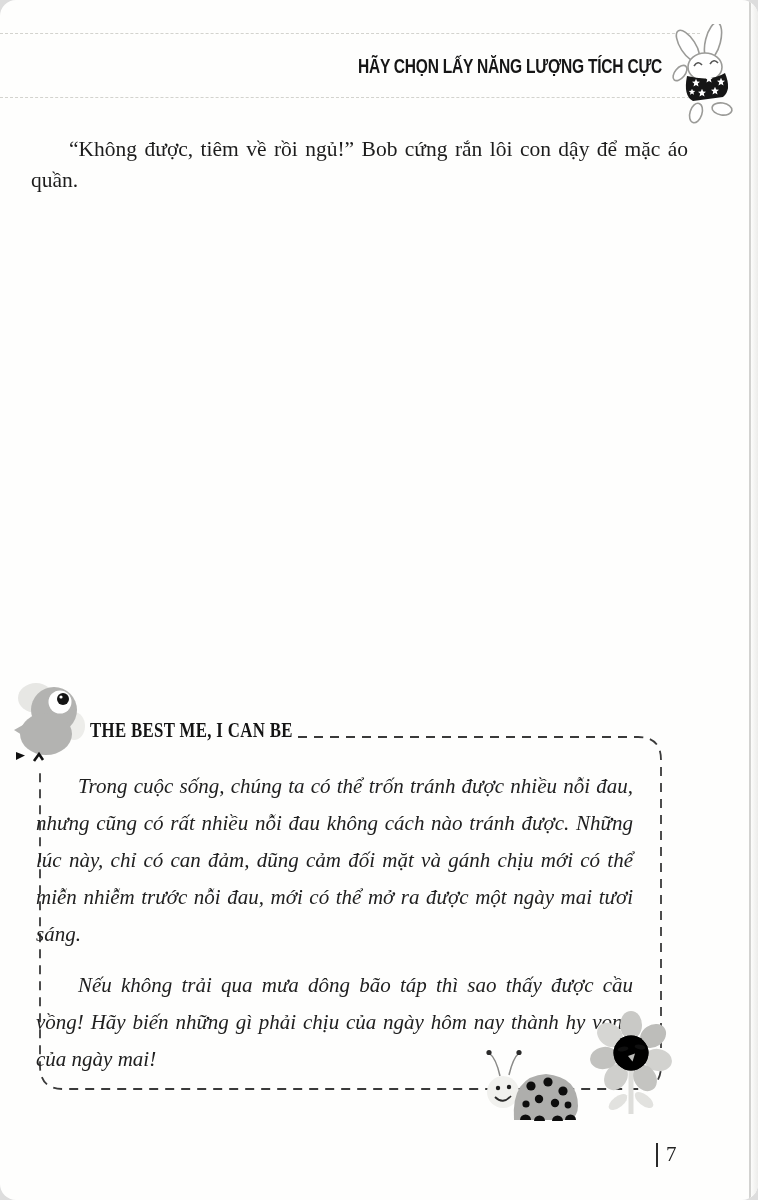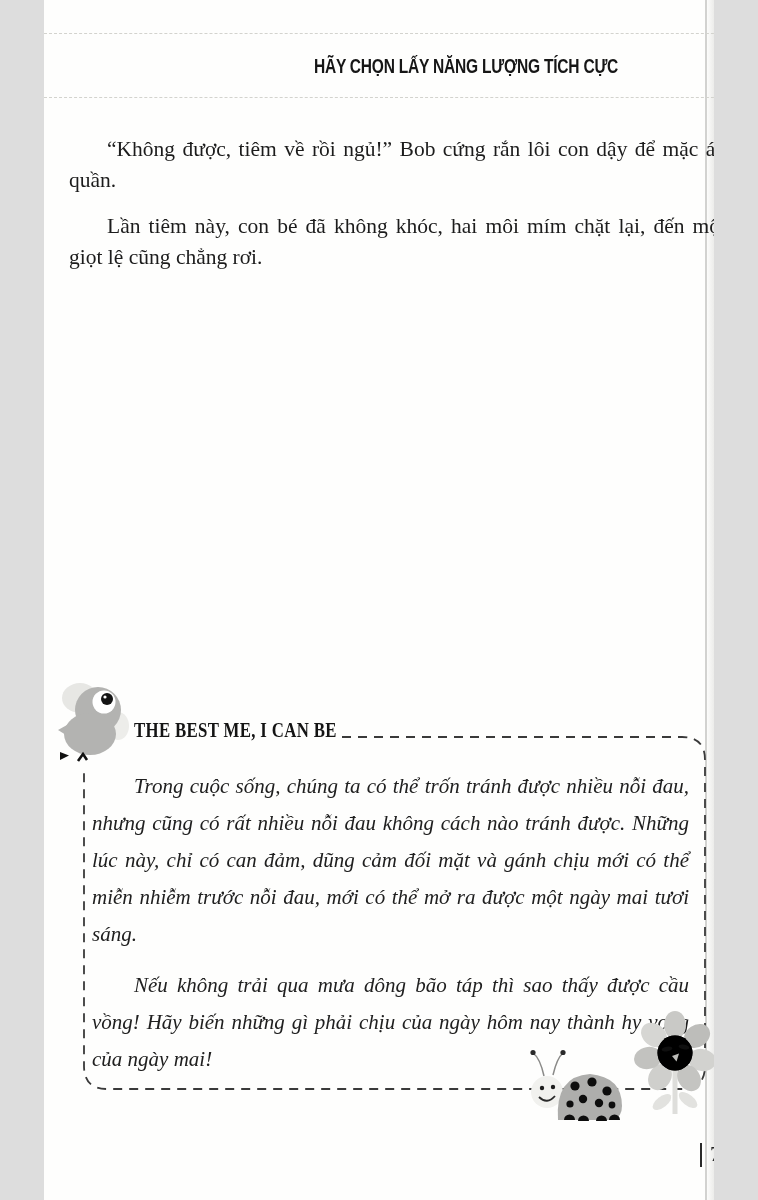--- a/index.html
+++ b/index.html
@@ -1,19 +1,19 @@
 <!DOCTYPE html>
 <html><head>
 <meta charset="utf-8">
 <style>
   html,body { margin:0; padding:0; background:#ddd; }
   .page {
-    position:relative; width:670px; height:1200px; margin:0 auto;
+    position:relative; width:758px; height:1200px; margin:0 auto;
     background:#fefefd; overflow:hidden;
-    font-family:"Liberation Serif", serif; color:#1c1c1c;
+    font-family:"Liberation Serif", serif; color:#1c1c1c;border-radius:16px;
   }
   
   .edge-band { position:absolute; top:0; right:0; width:8px; height:100%;
     background:linear-gradient(to right,#fefefd,#ececea); }
   .edge-line { position:absolute; top:0; right:7px; width:2px; height:100%;
     background:#c7c7c4; opacity:.8; }
 
   
   .hr-dash { position:absolute; left:0; width:700px; border-top:1px dashed #d3d3ce; }
   .hr-dash.top { top:33px; }
@@ -21,36 +21,36 @@
   .chapter-title {
     position:absolute; top:54px; right:96px; white-space:nowrap;
     font-family:"Liberation Sans", sans-serif; font-weight:bold; font-size:21px;
     letter-spacing:-0.3px; transform:scaleX(0.74); transform-origin:right center;
     color:#161616;
   }
   .rabbit { position:absolute; top:24px; left:666px; }
 
   
   .body-text {
-    position:absolute; top:134px; left:25px; width:657px;
+    position:absolute; top:134px; left:31px; width:657px;
     font-size:21.5px; line-height:31px; text-align:justify;
   }
   .body-text p { margin:0 0 15px 0; text-indent:38px; }
 
   
   .bird { position:absolute; top:678px; left:2px; }
   .callout-title {
     position:absolute; top:719px; left:90px; white-space:nowrap;
     font-family:"Liberation Serif", serif; font-weight:bold; font-size:20px;
     transform:scaleX(0.84); transform-origin:left center; letter-spacing:0.4px;
     color:#141414;
   }
   .box-svg { position:absolute; top:0; left:0; pointer-events:none; }
   .callout-text {
-    position:absolute; top:768px; left:48px; width:597px;
+    position:absolute; top:768px; left:36px; width:597px;
     font-style:italic; font-size:21px; line-height:37px; text-align:justify;
     color:#202020;
   }
   .callout-text p { margin:0 0 14px 0; text-indent:42px; }
 
   .ladybug { position:absolute; top:1046px; left:468px; }
   .flower  { position:absolute; top:1010px; left:590px; }
 
   
   .page-num { position:absolute; top:1142px; left:656px;
@@ -88,21 +88,20 @@
     <use href="#star" transform="translate(30,59)"></use>
     <use href="#star" transform="translate(43,55)"></use>
     <use href="#star" transform="translate(55,58)"></use>
     <use href="#star" transform="translate(36,69)"></use>
     <use href="#star" transform="translate(49,67)"></use>
     <use href="#star" transform="translate(26,68) scale(0.8)"></use>
   </svg>
 
   <div class="body-text">
     <p>“Không được, tiêm về rồi ngủ!” Bob cứng rắn lôi con dậy để mặc áo quần.</p>
-    <p>Lần tiêm này, con bé đã không khóc, hai môi mím chặt lại, đến một giọt lệ cũng chẳng rơi.</p>
   </div>
 
   <svg class="bird" width="90" height="92" viewBox="0 0 90 92">
     <ellipse cx="34" cy="20" rx="18" ry="15" fill="#e7e7e4"></ellipse>
     <ellipse cx="72" cy="48" rx="11" ry="14" fill="#ededea"></ellipse>
     <polygon points="12,52 30,42 28,62" fill="#b3b3b1"></polygon>
     <circle cx="52" cy="32" r="23" fill="#b3b3b1"></circle>
     <ellipse cx="44" cy="56" rx="26" ry="21" fill="#b3b3b1"></ellipse>
     <circle cx="58" cy="24" r="11.5" fill="#ffffff"></circle>
     <circle cx="61" cy="21" r="6" fill="#141414"></circle>

